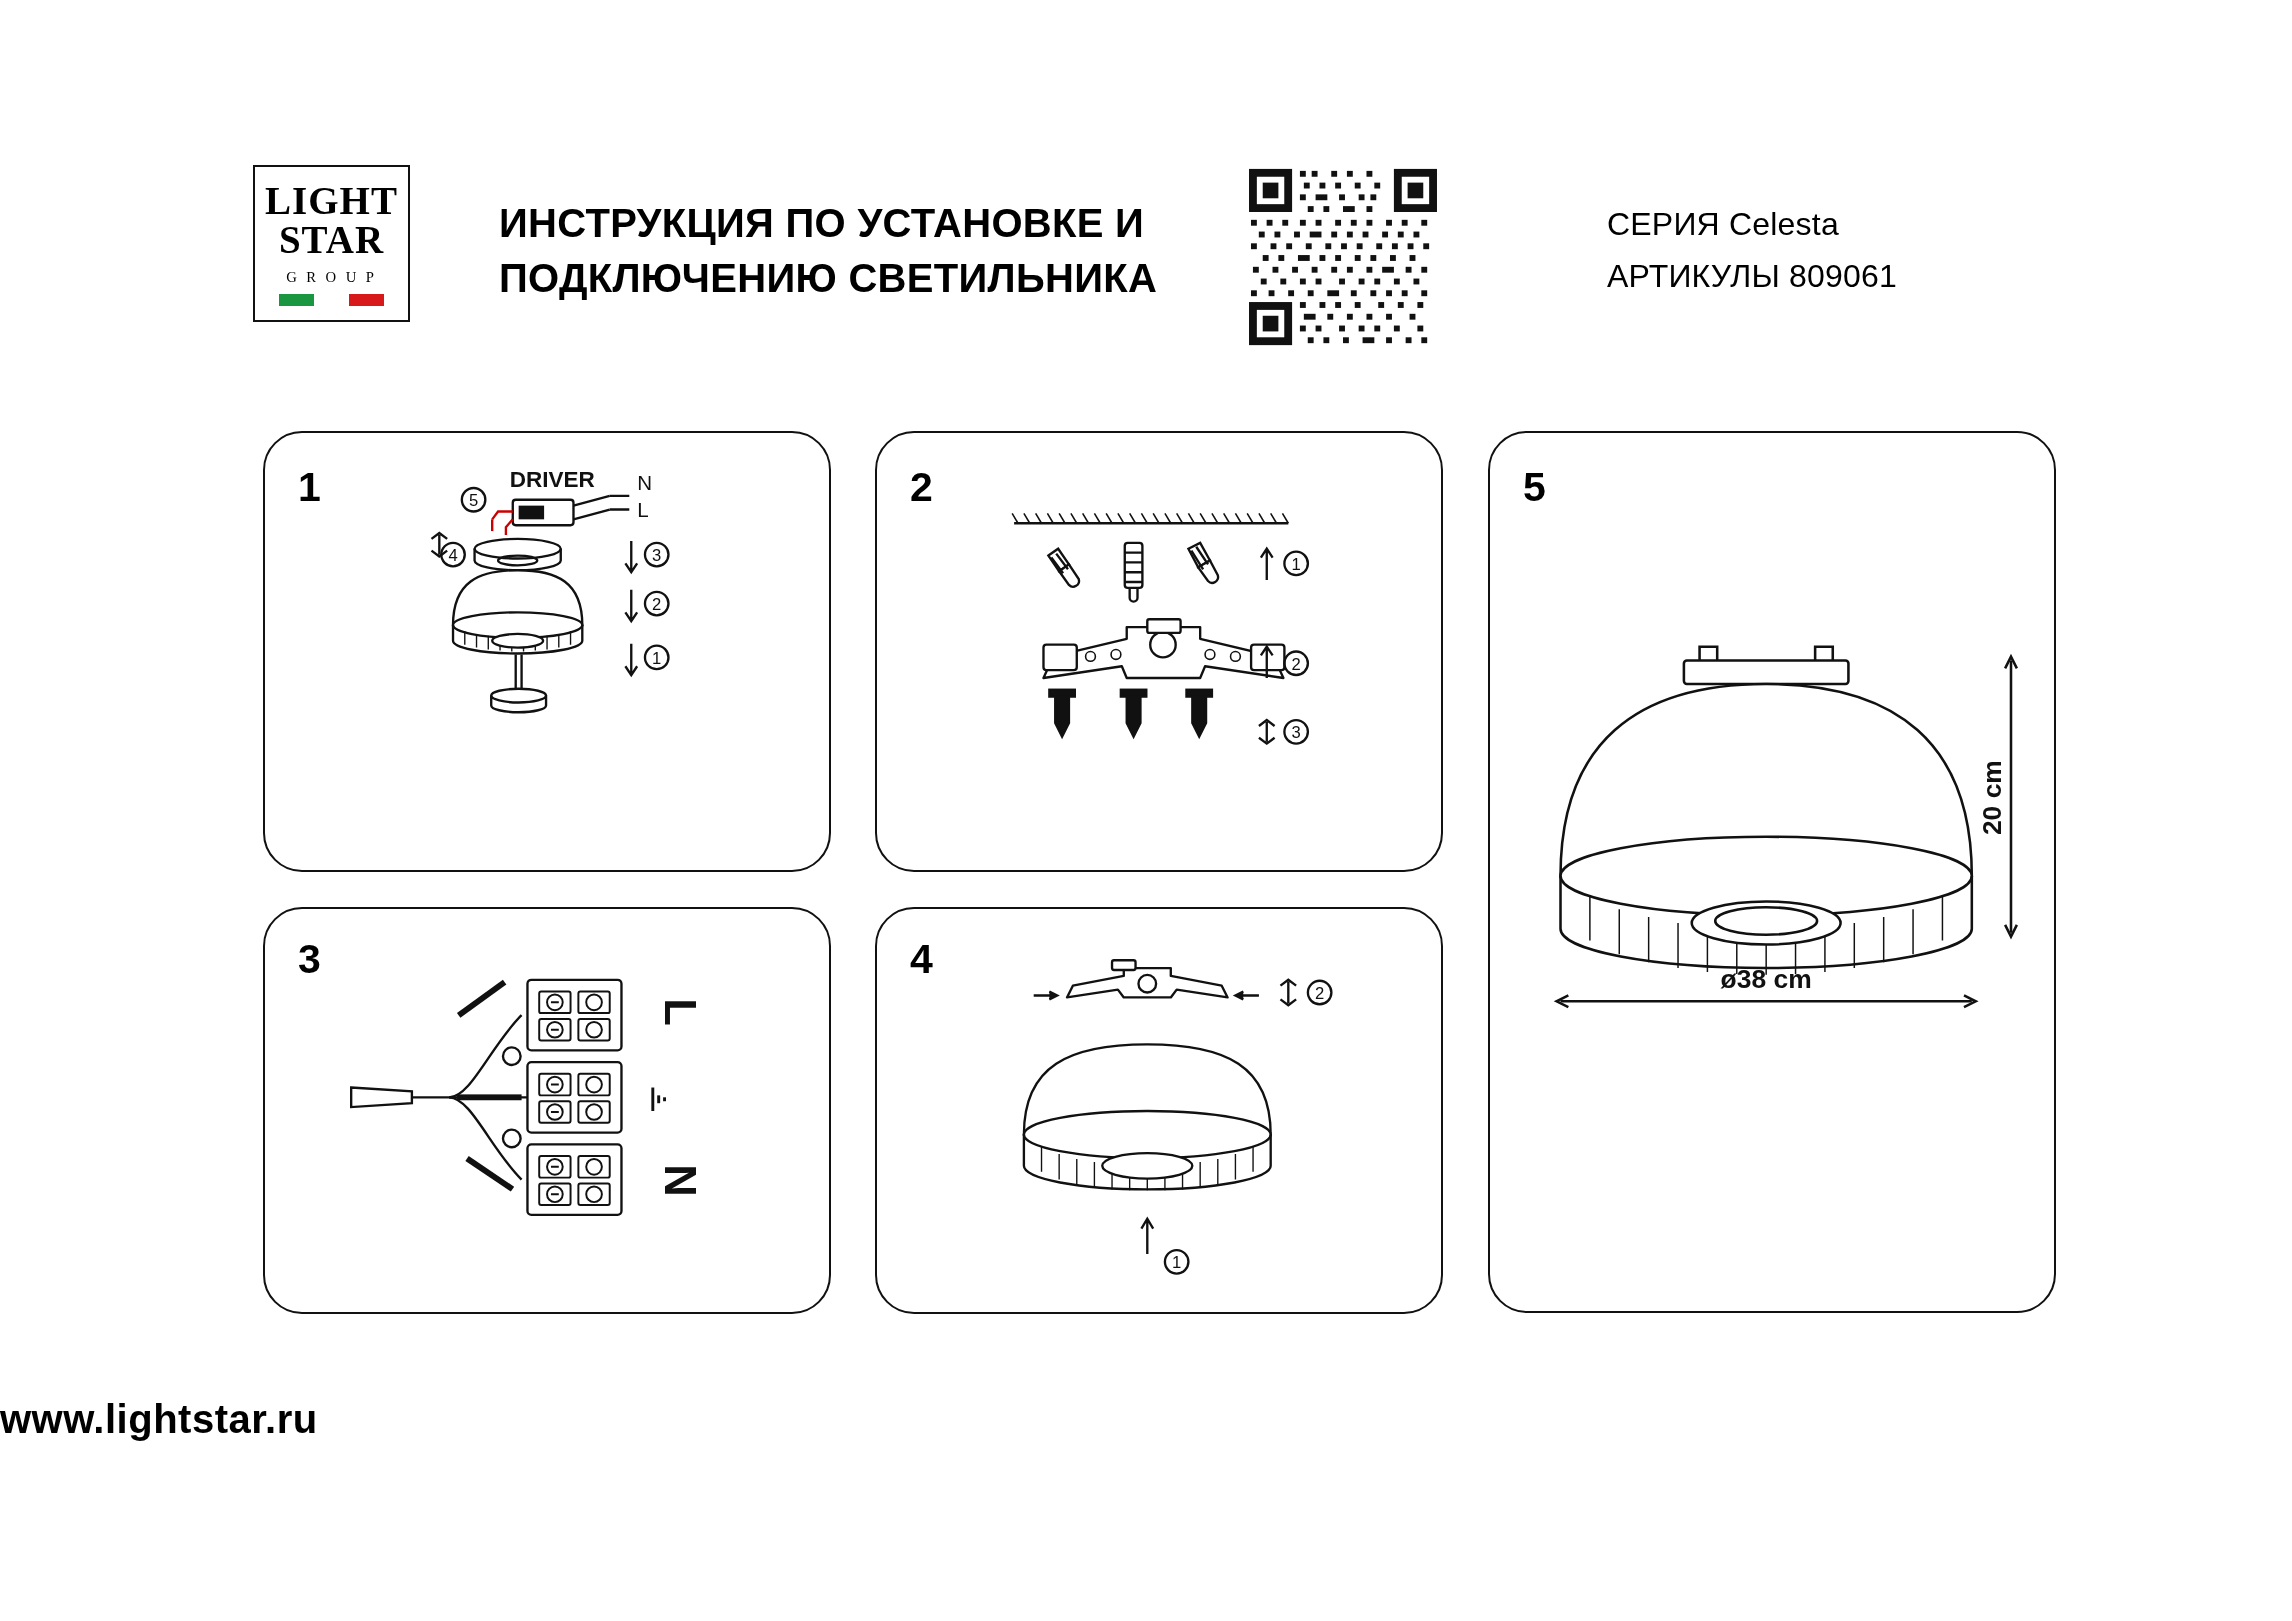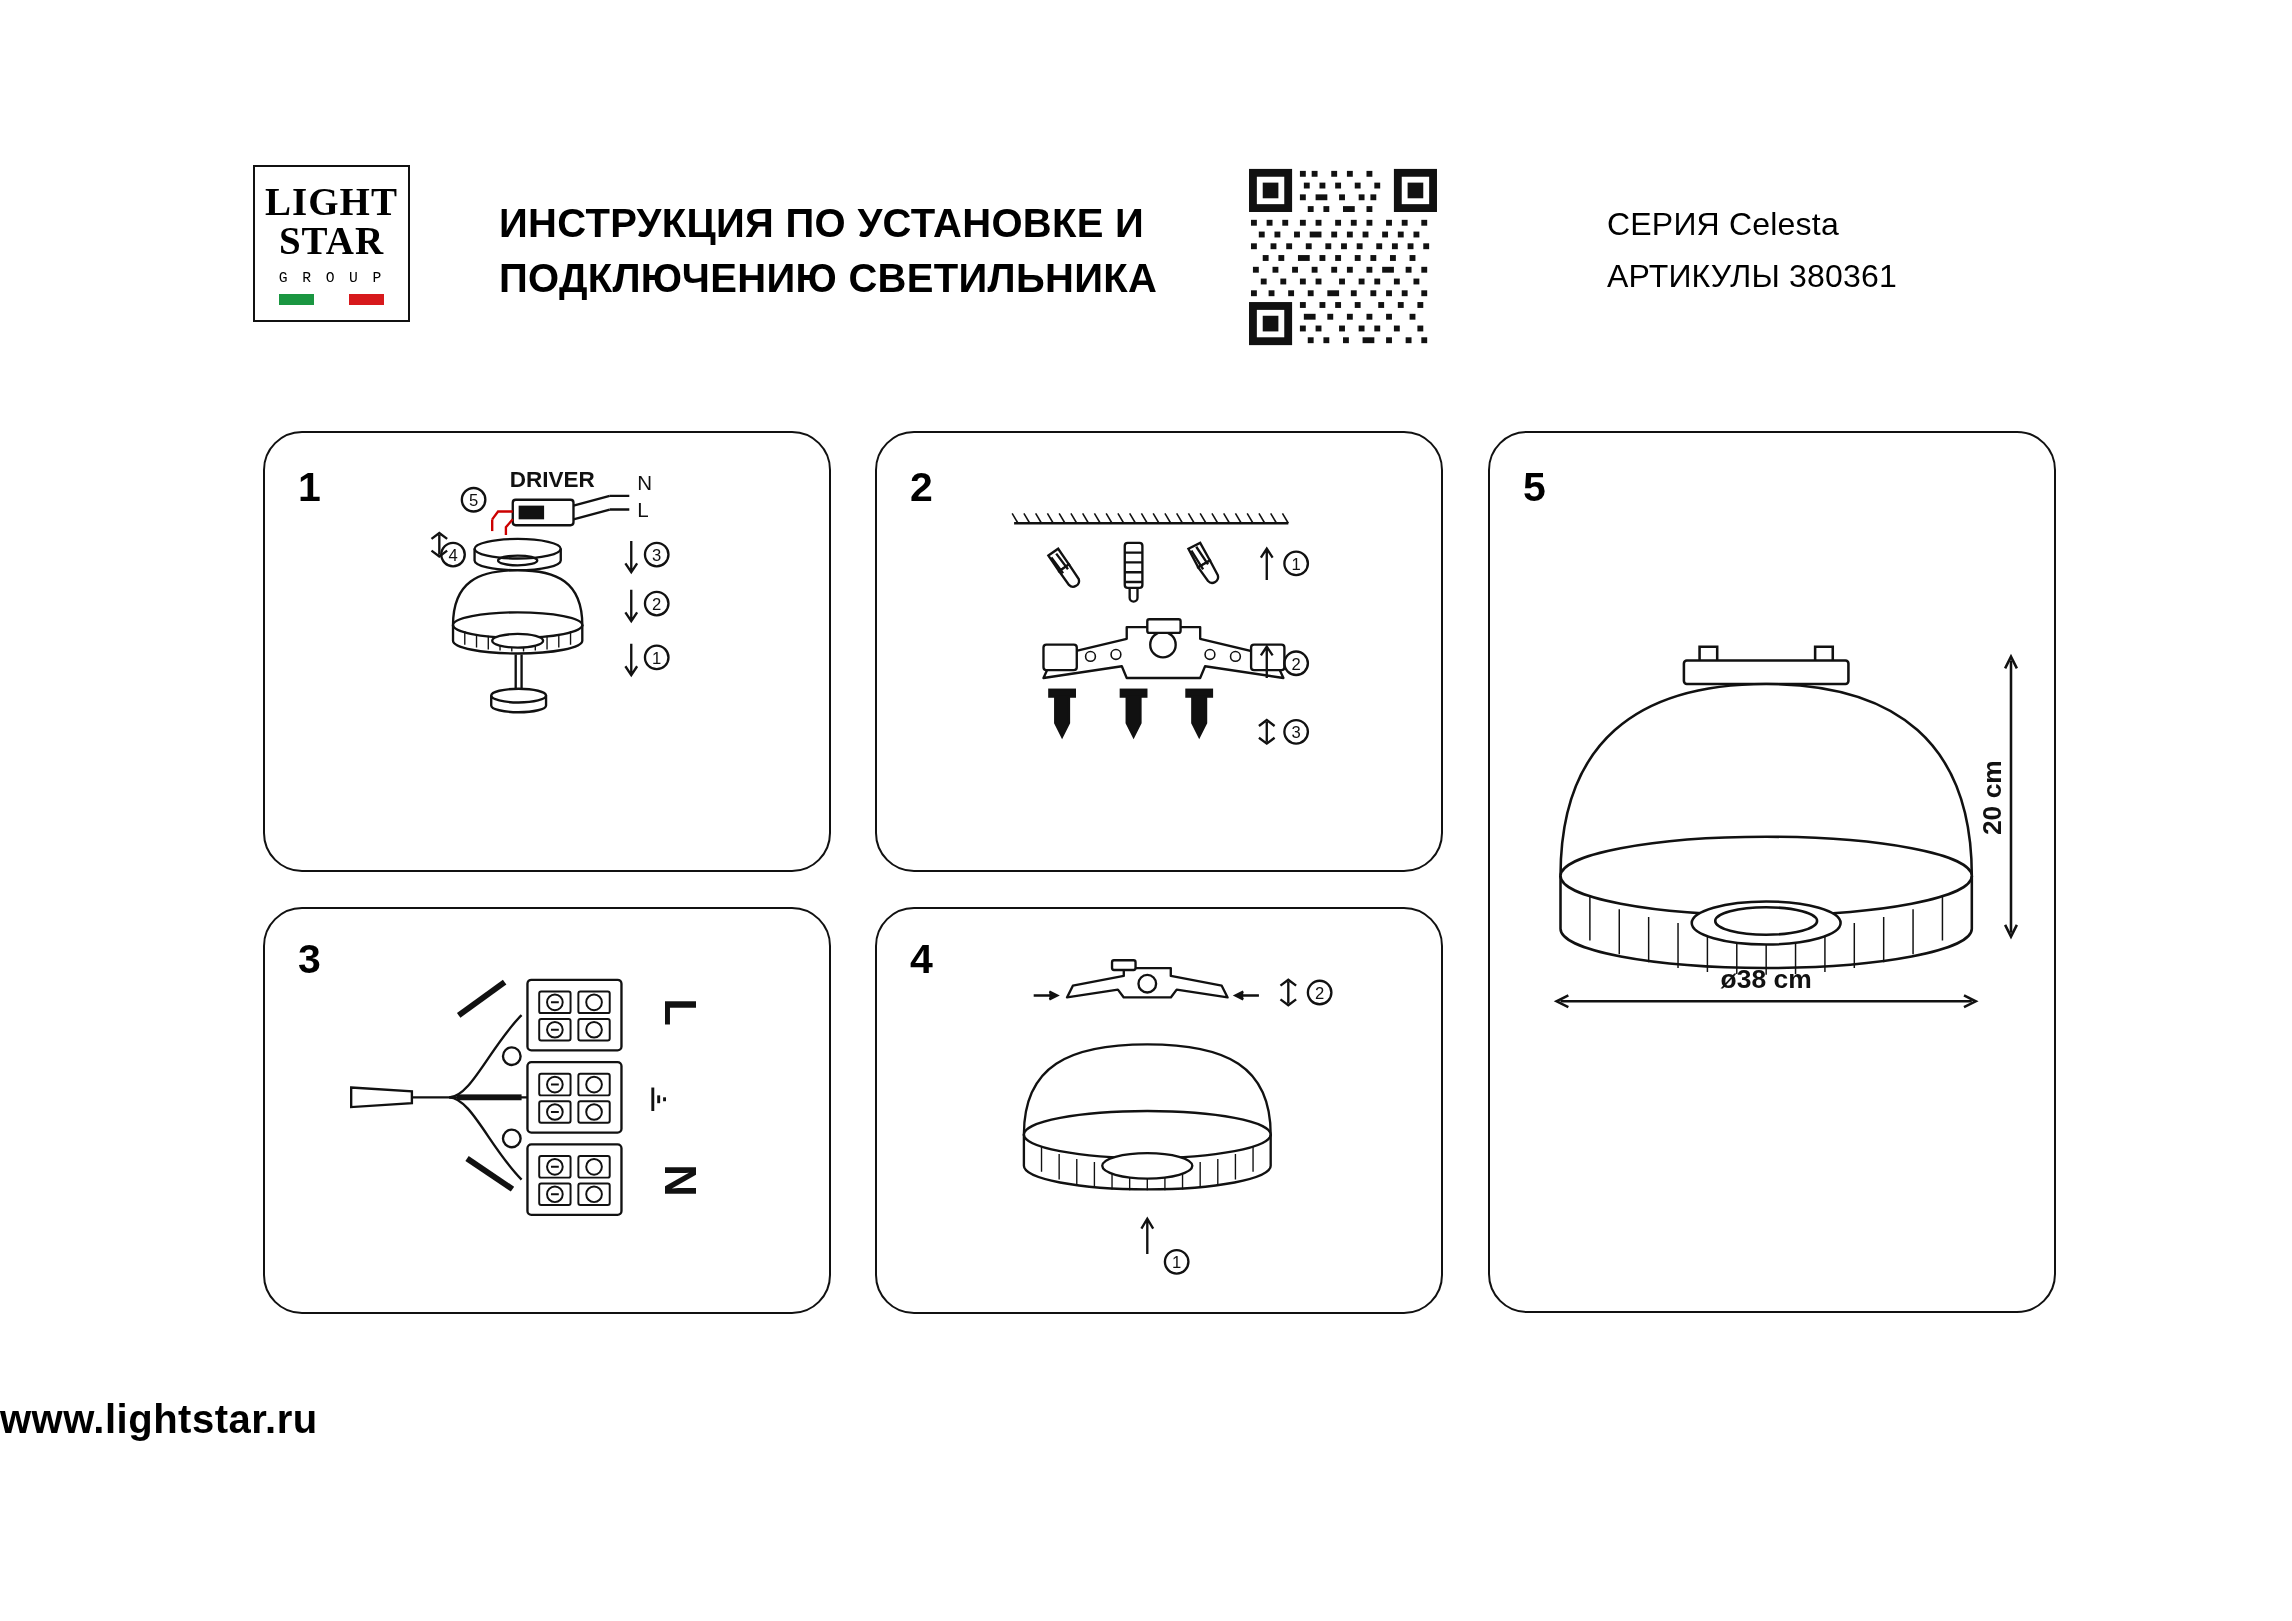--- a/index.html
+++ b/index.html
@@ -38,21 +38,21 @@
     justify-content: center;
   }
   .logo-line1, .logo-line2 {
     font-family: "Liberation Serif", serif;
     font-weight: bold;
     font-size: 39px;
     line-height: 39px;
     letter-spacing: 1px;
   }
   .logo-line3 {
-    font-family: Liberation Mono, monospace;
+    font-family: Liberation Serif, serif;
     font-size: 14.7px;
     letter-spacing: 2.9px;
     margin-top: 10px;
   }
   .logo-flag {
     margin-top: 7.8px;
     width: 106px;
     height: 11.8px;
     display: flex;
   }
@@ -266,21 +266,21 @@
           <rect x="60" y="88" width="6" height="3"></rect>
           <rect x="72" y="88" width="3" height="3"></rect>
           <rect x="82" y="88" width="3" height="3"></rect>
           <rect x="90" y="88" width="3" height="3"></rect>
       </g>
     </svg>
   </div>
 
   <div class="meta">
     <div>СЕРИЯ Celesta</div>
-    <div>АРТИКУЛЫ 380361</div>
+    <div>АРТИКУЛЫ 809061</div>
   </div>
 </div>
 
 <div class="panel" id="panel1">
   <div class="panel-num" style="left:33px; top:31px;">1</div>
   <svg class="svg-art" width="568" height="441" viewBox="0 0 580 450">
     <g fill="none" stroke="#111" stroke-width="2.4">
 
       <rect x="253" y="68" width="62" height="26" rx="3" fill="#fff"></rect>
       <rect x="259" y="74" width="26" height="14" fill="#111" stroke="none"></rect>

